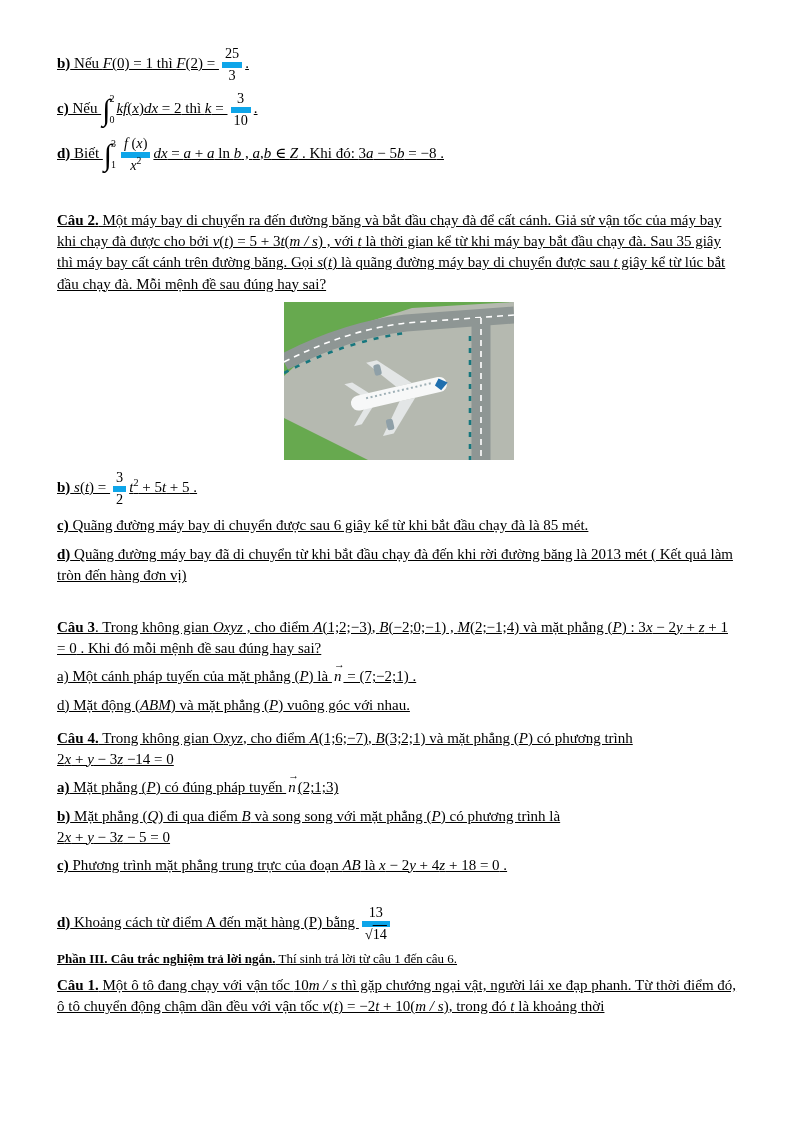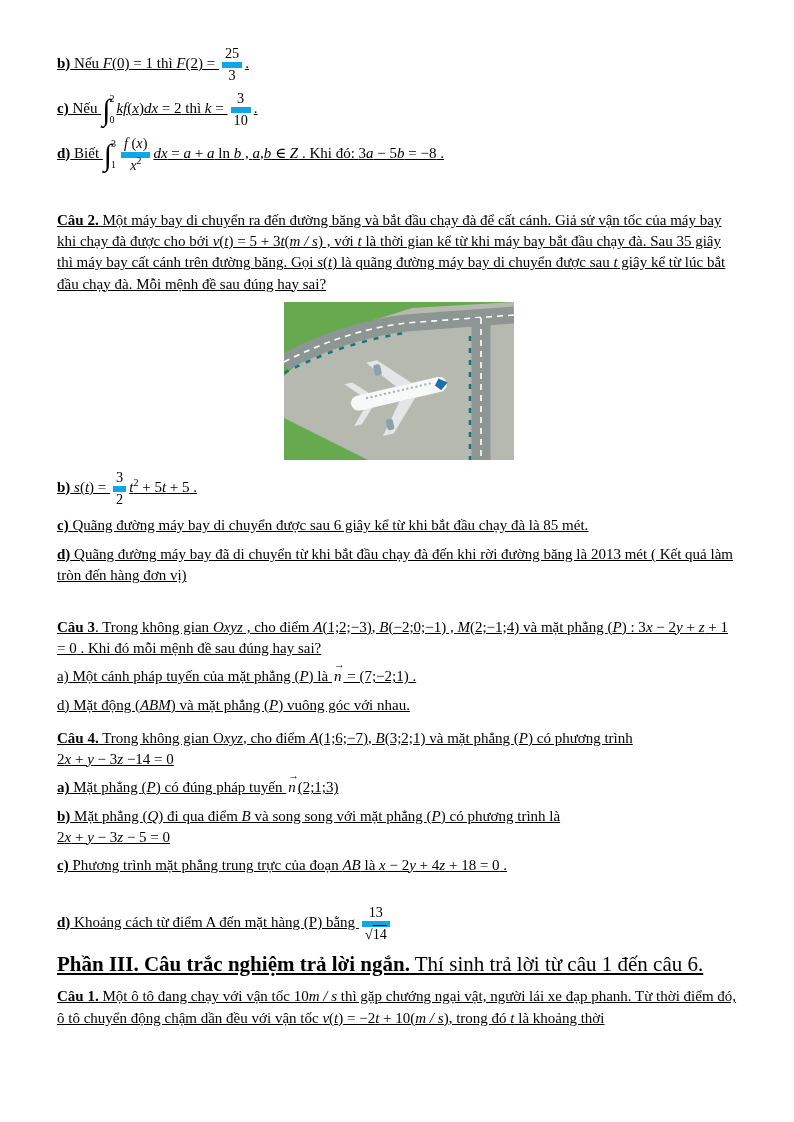--- a/index.html
+++ b/index.html
@@ -31,21 +31,21 @@
   .int { display: inline-flex; align-items: center; vertical-align: middle; margin: 0 2px 0 1px; }
   .int .isign { font-size: 30px; line-height: 1; font-style: normal; }
   .int .lims { display: inline-flex; flex-direction: column; justify-content: space-between; height: 35px; font-size: 10px; margin-left: -1px; }
   .vec { position: relative; display: inline-block; margin: 0 2px; font-style: italic; }
   .vec .vec-arrow { position: absolute; top: -0.72em; left: 0; right: 0; text-align: center; font-size: 0.72em; font-style: normal; line-height: 1; }
   .bar { font-style: italic; text-decoration: overline; margin: 0 1px; }
   .sqrt { white-space: nowrap; }
   .sqrt .radicand { text-decoration: overline; }
   .figure { width: 230px; margin: 4px auto 10px auto; }
   .figure svg { display: block; width: 230px; height: 158px; }
-  .part3-heading { font-size: 21px; margin: 4px 0 2px 0; }
+  .part3-heading { font-size: 13px; margin: 4px 0 2px 0; }
 </style>
 </head>
 <body>
 
 <div class="page">
 
   <p class="row ind1 tall"><span class="bb">b)</span><span class="t"> Nếu </span><span class="mi">F</span><span class="mn">(0) = 1</span><span class="t"> thì </span><span class="mi">F</span><span class="mn">(2) = </span><span class="frac"><span class="num"><span class="mn">25</span></span><span class="den"><span class="mn">3</span></span></span><span class="t">.</span></p>
   <p class="row ind1 tall"><span class="bu">c)</span><span class="t"> Nếu </span><span class="int">
         <span class="isign">∫</span>
         <span class="lims">

